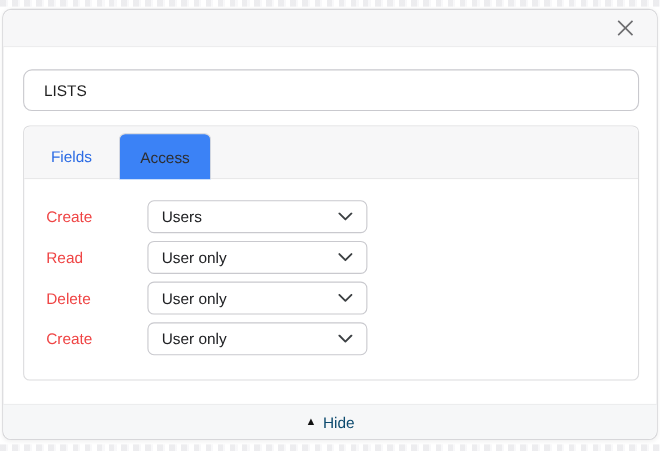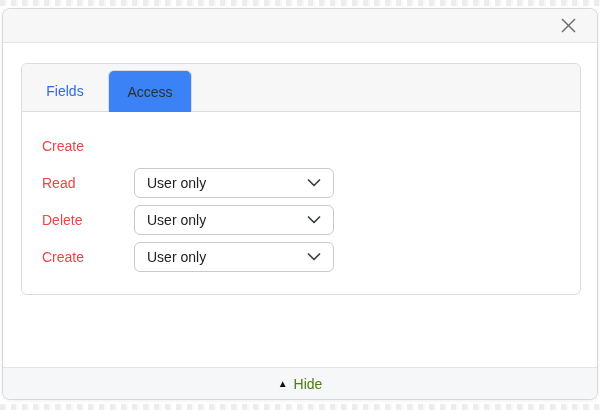--- a/index.html
+++ b/index.html
@@ -59,20 +59,21 @@
     padding: 0 18px;
     font-family: "Liberation Sans", "DejaVu Sans", sans-serif;
     font-size: 14px;
     color: #1f1f1f;
     background: #ffffff;
     outline: none;
     display: block;
   }
 
   .tab-card {
+    margin-top: 13px;
     width: 560px; height: 232px;
     border: 1px solid #dcdcde;
     border-radius: 6px;
     background: #ffffff;
     overflow: visible;
   }
   .tab-strip {
     height: 48px;
     background: #f7f7f8;
     border-bottom: 1px solid #dcdcde;
@@ -141,21 +142,21 @@
     cursor: pointer;
   }
   .hide-tri {
     font-size: 10px;
     color: #111111;
     margin-right: 6px;
     line-height: 1;
   }
   .hide-label {
     font-size: 14px;
-    color: #4d7c0f;
+    color: #0c4a6e;
   }
 </style>
 </head>
 <body>
 
 <div class="bg-ticks top"></div>
 <div class="bg-ticks bottom"></div>
 
 <div class="modal">
 
@@ -163,35 +164,44 @@
     <div class="close-btn">
       <svg width="17" height="17" viewBox="0 0 17 17">
         <line x1="2" y1="2" x2="15" y2="15" stroke="#6d6d70" stroke-width="1.5"></line>
         <line x1="15" y1="2" x2="2" y2="15" stroke="#6d6d70" stroke-width="1.5"></line>
       </svg>
     </div>
   </div>
 
   <div class="modal-body">
 
+    <input class="name-input" type="text" value="LISTS" style="">
 
     <div class="tab-card">
       <div class="tab-strip">
         <div class="tab tab-fields">
           <span>Fields</span>
         </div>
         <div class="tab tab-access active">
           <span>Access</span>
         </div>
       </div>
 
       <div class="tab-content">
 
         <div class="perm-row">
           <div class="perm-label">Create</div>
+          <div class="perm-select">
+            <span>Users</span>
+            <span class="chevron">
+              <svg width="14" height="8" viewBox="0 0 14 8">
+                  <path d="M1.5 1 L7 6.5 L12.5 1" stroke="#3c4043" stroke-width="1.7" fill="none" stroke-linecap="round" stroke-linejoin="round"></path>
+                </svg>
+            </span>
+          </div>
         </div>
 
         <div class="perm-row">
           <div class="perm-label">Read</div>
           <div class="perm-select">
             <span>User only</span>
             <span class="chevron">
               <svg width="14" height="8" viewBox="0 0 14 8">
                   <path d="M1.5 1 L7 6.5 L12.5 1" stroke="#3c4043" stroke-width="1.7" fill="none" stroke-linecap="round" stroke-linejoin="round"></path>
                 </svg>

